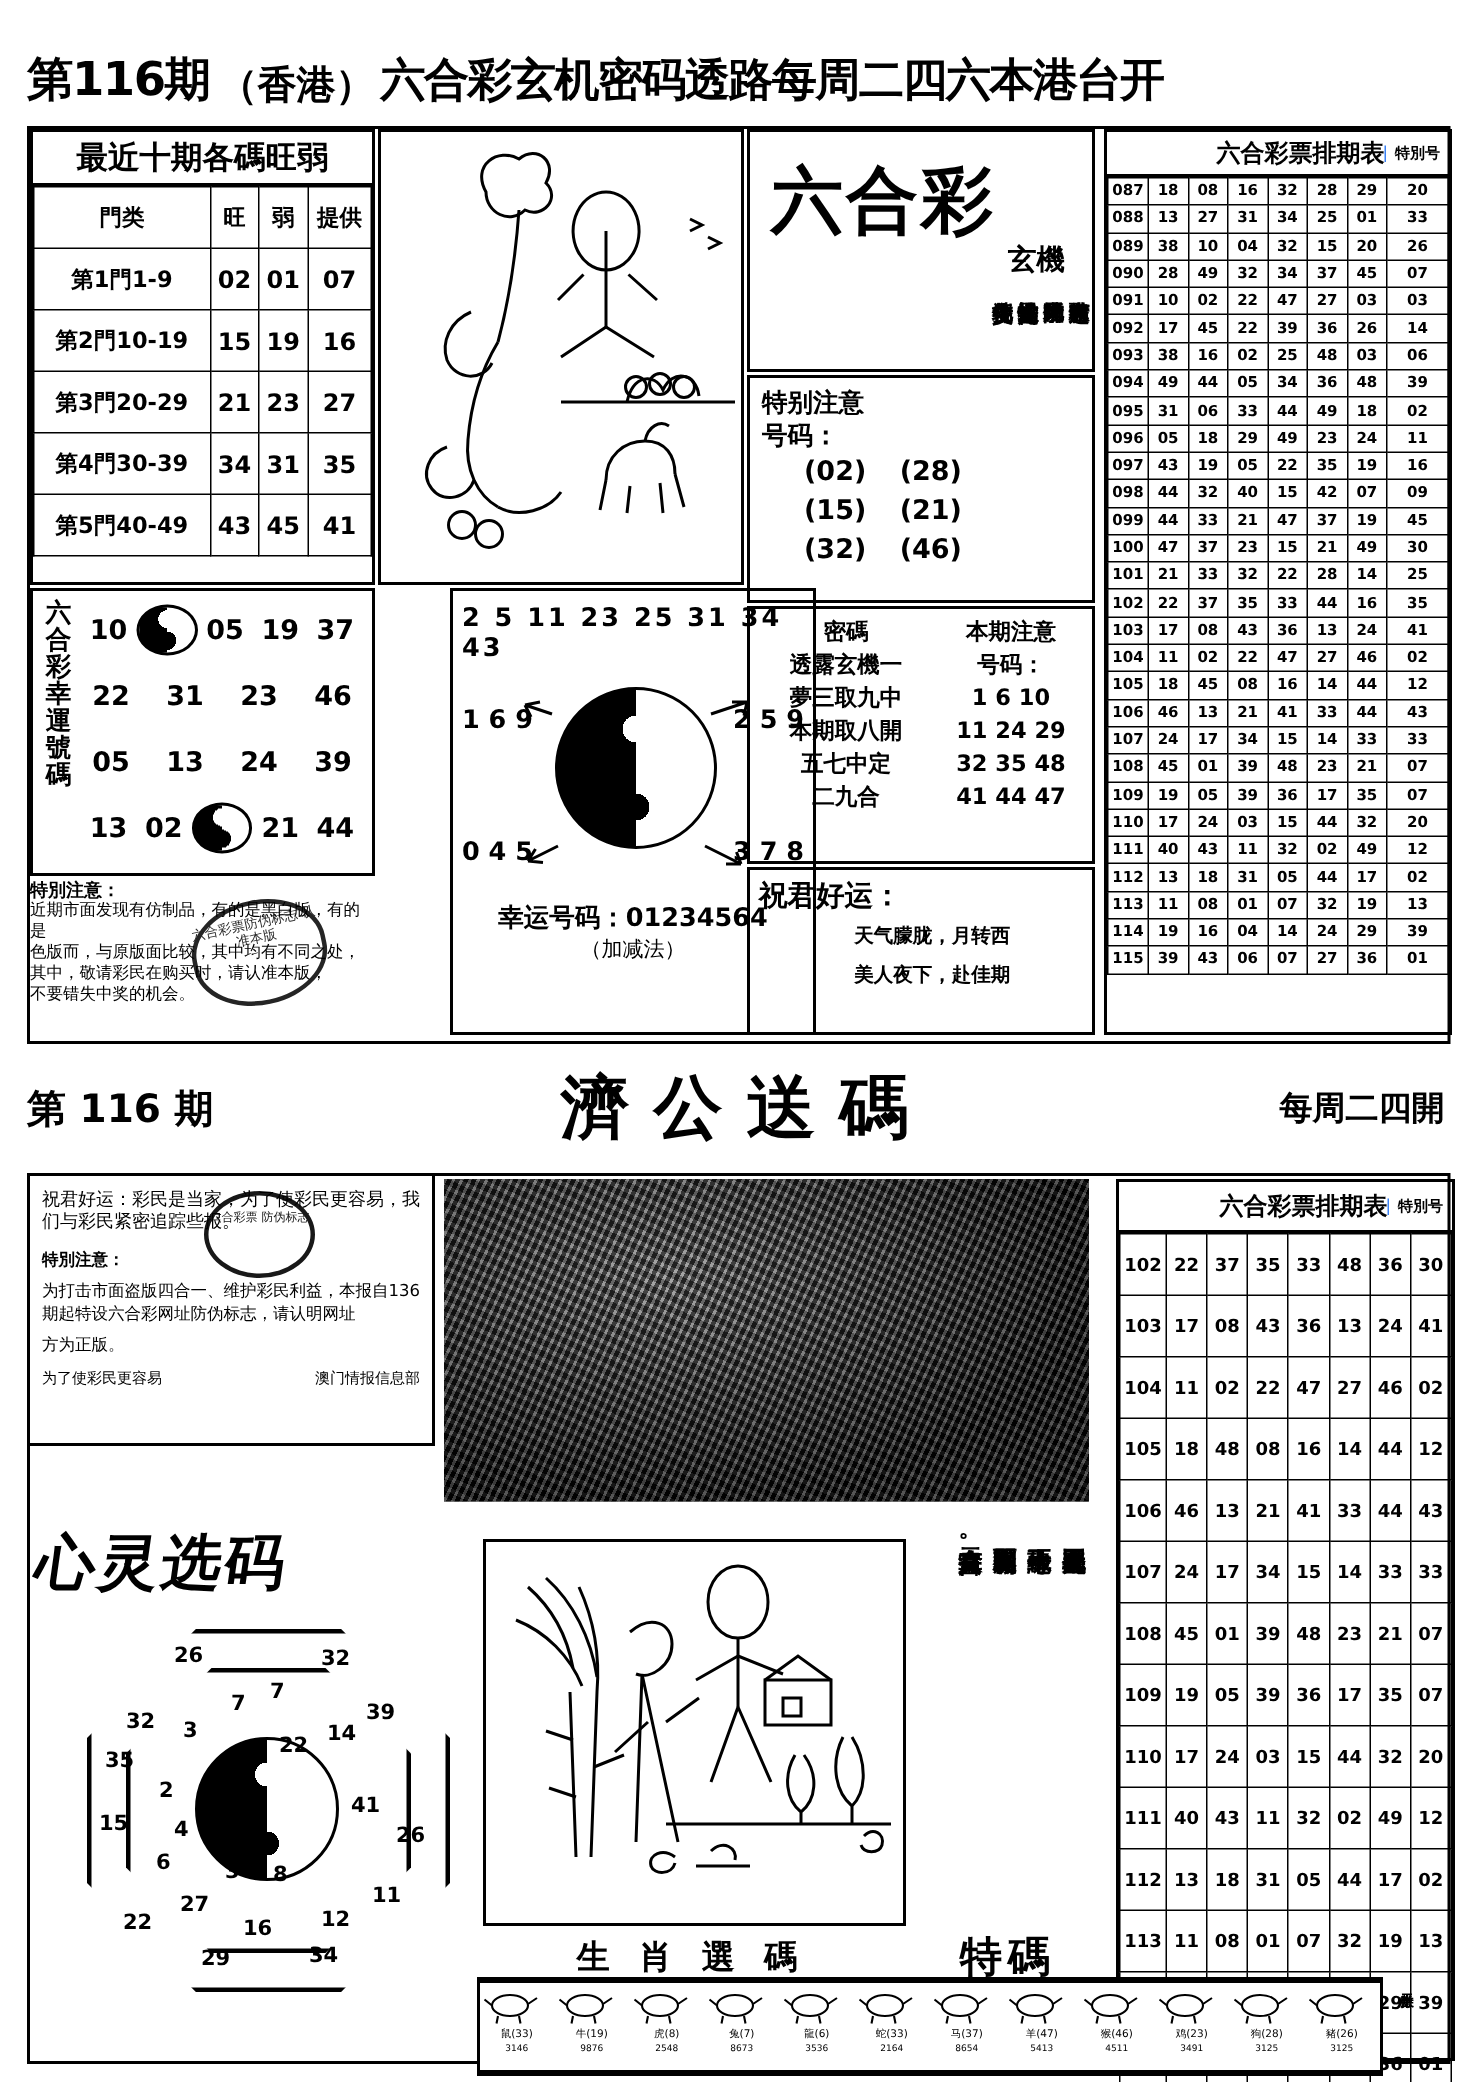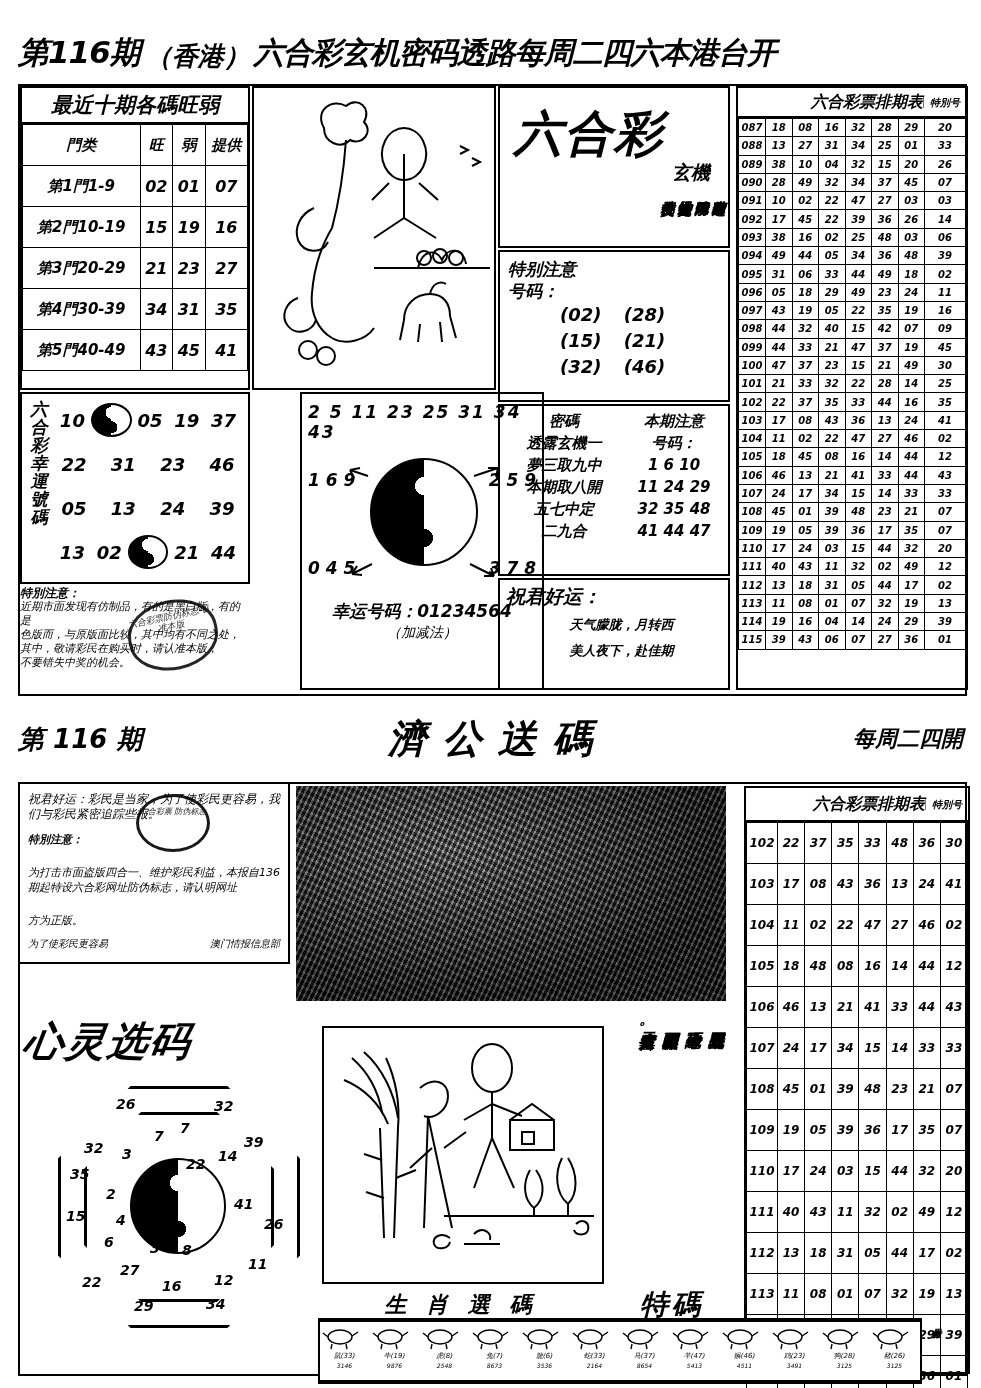--- a/index.html
+++ b/index.html
@@ -1,17 +1,17 @@
 <!DOCTYPE html>
 <html><head>
 <meta charset="utf-8">
 <style>
   html,body{margin:0;padding:0;background:#fff;}
   body{width:981px;height:1388px;font-family:"DejaVu Sans","Liberation Sans",sans-serif;color:#000;}
-  .page{position:relative;width:981px;height:1388px;overflow:hidden;font-style:italic;}
+  .page{position:relative;width:981px;height:1388px;overflow:hidden;}
 
   
   #top-header{position:absolute;left:18px;top:28px;width:945px;height:46px;display:flex;align-items:flex-end;}
   #top-header .issue{font-size:31px;font-weight:bold;letter-spacing:-1px;}
   #top-header .hk{font-size:26px;font-weight:bold;margin-left:6px;}
   #top-header .ttl{font-size:30px;font-weight:bold;margin-left:4px;letter-spacing:-1px;}
 
   
   #upper-frame{position:absolute;left:18px;top:84px;width:945px;height:608px;border:2px solid #000;}
 
@@ -56,21 +56,21 @@
   
   #logo-box{position:absolute;left:498px;top:86px;width:228px;height:158px;border:2px solid #000;overflow:hidden;}
   #logo-text{position:absolute;left:14px;top:14px;font-size:48px;font-weight:bold;letter-spacing:2px;}
   #logo-sub{position:absolute;right:18px;top:72px;font-size:19px;font-weight:bold;}
   #poem-box{position:absolute;left:498px;top:190px;width:228px;height:56px;}
   .vpoem{display:flex;flex-direction:row-reverse;justify-content:flex-start;font-size:14px;font-weight:bold;}
   .vcol{writing-mode:vertical-rl;text-orientation:upright;line-height:15px;margin-left:2px;font-size:14px;}
 
   #special-box{position:absolute;left:498px;top:250px;width:228px;height:148px;border:2px solid #000;}
   #special-box .hd{font-size:17px;font-weight:bold;padding:6px 8px 0 8px;line-height:22px;}
-  #special-box .pairs{font-size:18px;font-weight:bold;padding-left:36px;line-height:26px;margin-left:24px;}
+  #special-box .pairs{font-size:18px;font-weight:bold;padding-left:36px;line-height:26px;}
 
   #mima-box{position:absolute;left:498px;top:404px;width:228px;height:168px;border:2px solid #000;font-size:15px;font-weight:bold;}
   #mima-left{position:absolute;left:6px;top:4px;width:116px;text-align:center;line-height:22px;}
   #mima-right{position:absolute;left:124px;top:4px;width:100px;text-align:center;line-height:22px;}
 
   #songma-box{position:absolute;left:498px;top:578px;width:228px;height:108px;border:2px solid #000;}
   #songma-title{font-size:19px;font-weight:bold;padding:4px 0 2px 6px;}
   .sline{font-size:13px;font-weight:bold;text-align:center;line-height:26px;padding-left:15px;}
 
   
@@ -79,30 +79,30 @@
   .sched-hd .t1{flex:1;text-align:right;font-size:16px;font-weight:bold;}
   .sched-hd .t2{width:42px;text-align:center;font-size:10px;font-weight:bold;line-height:11px;border-left:1px solid #3b82f6;}
   table.sched{width:100%;border-collapse:collapse;font-size:10px;}
   table.sched td{border:1px solid #000;text-align:center;height:17.3px;font-weight:bold;padding:0;}
   table.sched td.per{width:26px;}
   table.sched td.sp{width:40px;}
 
   
   #mid-header{position:absolute;left:18px;top:712px;width:945px;height:54px;display:flex;align-items:center;}
   #mid-header .issue{font-size:26px;font-weight:bold;}
-  #mid-header .big{flex:1;text-align:center;font-size:39px;font-weight:bold;letter-spacing:16px;}
+  #mid-header .big{flex:1;text-align:center;font-size:46px;font-weight:bold;letter-spacing:16px;}
   #mid-header .rt{font-size:22px;font-weight:bold;}
 
   
   #lower-frame{position:absolute;left:18px;top:782px;width:945px;height:590px;border:2px solid #000;}
 
   #notice-box{position:absolute;left:20px;top:784px;width:270px;height:180px;border-right:2px solid #000;border-bottom:2px solid #000;padding:8px;font-size:11px;line-height:15px;box-sizing:border-box;}
   #notice-box .n1{font-size:12px;}
   #notice-box .n2{font-weight:bold;margin-top:10px;}
-  #notice-box .n3{margin-top:18px;}
+  #notice-box .n3{margin-top:6px;}
   #notice-box .n4{margin-top:8px;display:flex;justify-content:space-between;font-size:10px;}
   #seal{position:absolute;left:136px;top:794px;width:74px;height:58px;border:3px solid #000;border-radius:50%;font-size:8px;text-align:center;line-height:9px;padding-top:10px;box-sizing:border-box;opacity:.9;}
 
   #photo-box{position:absolute;left:296px;top:786px;width:430px;height:215px;background:#111;overflow:hidden;}
   #photo-box .tex{position:absolute;inset:0;background:
      repeating-linear-gradient(115deg, rgba(255,255,255,.22) 0 2px, rgba(0,0,0,.5) 2px 5px),
      repeating-linear-gradient(25deg, rgba(255,255,255,.14) 0 3px, rgba(0,0,0,.45) 3px 7px),
      radial-gradient(ellipse at 35% 30%, rgba(255,255,255,.45), rgba(0,0,0,.85) 70%);}
 
   #xinling{position:absolute;left:24px;top:1014px;width:286px;height:330px;}

